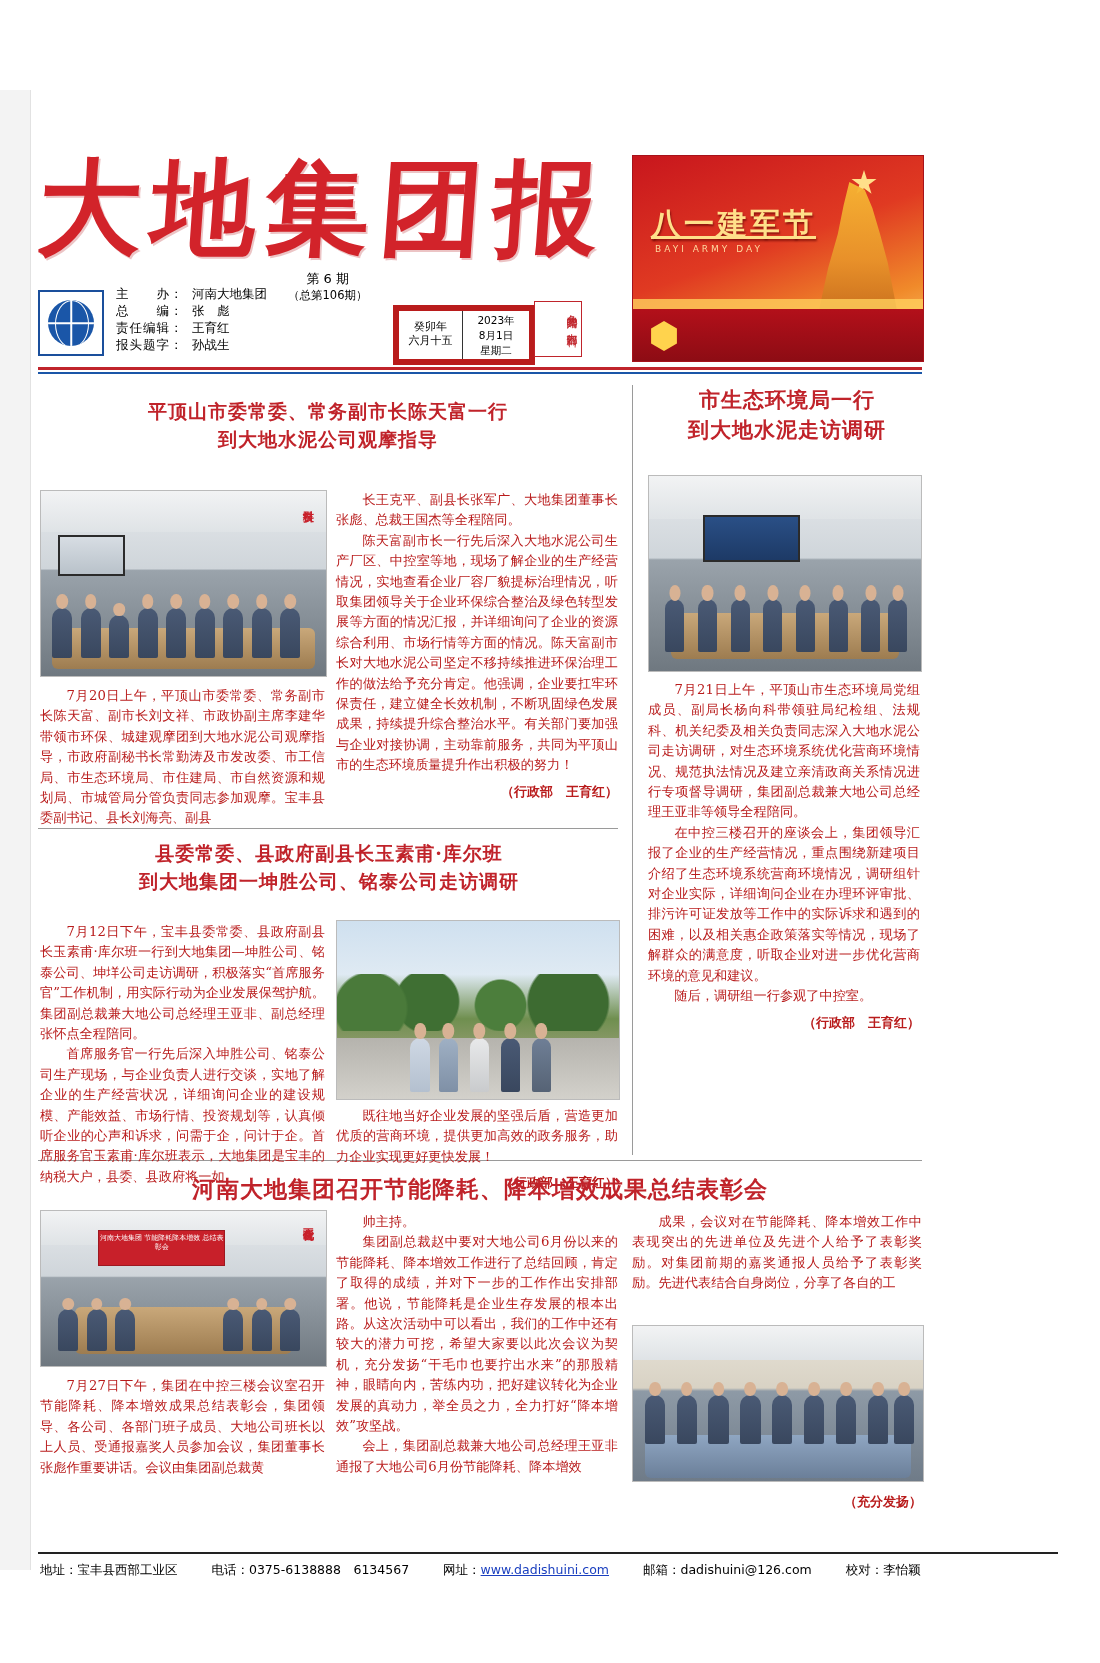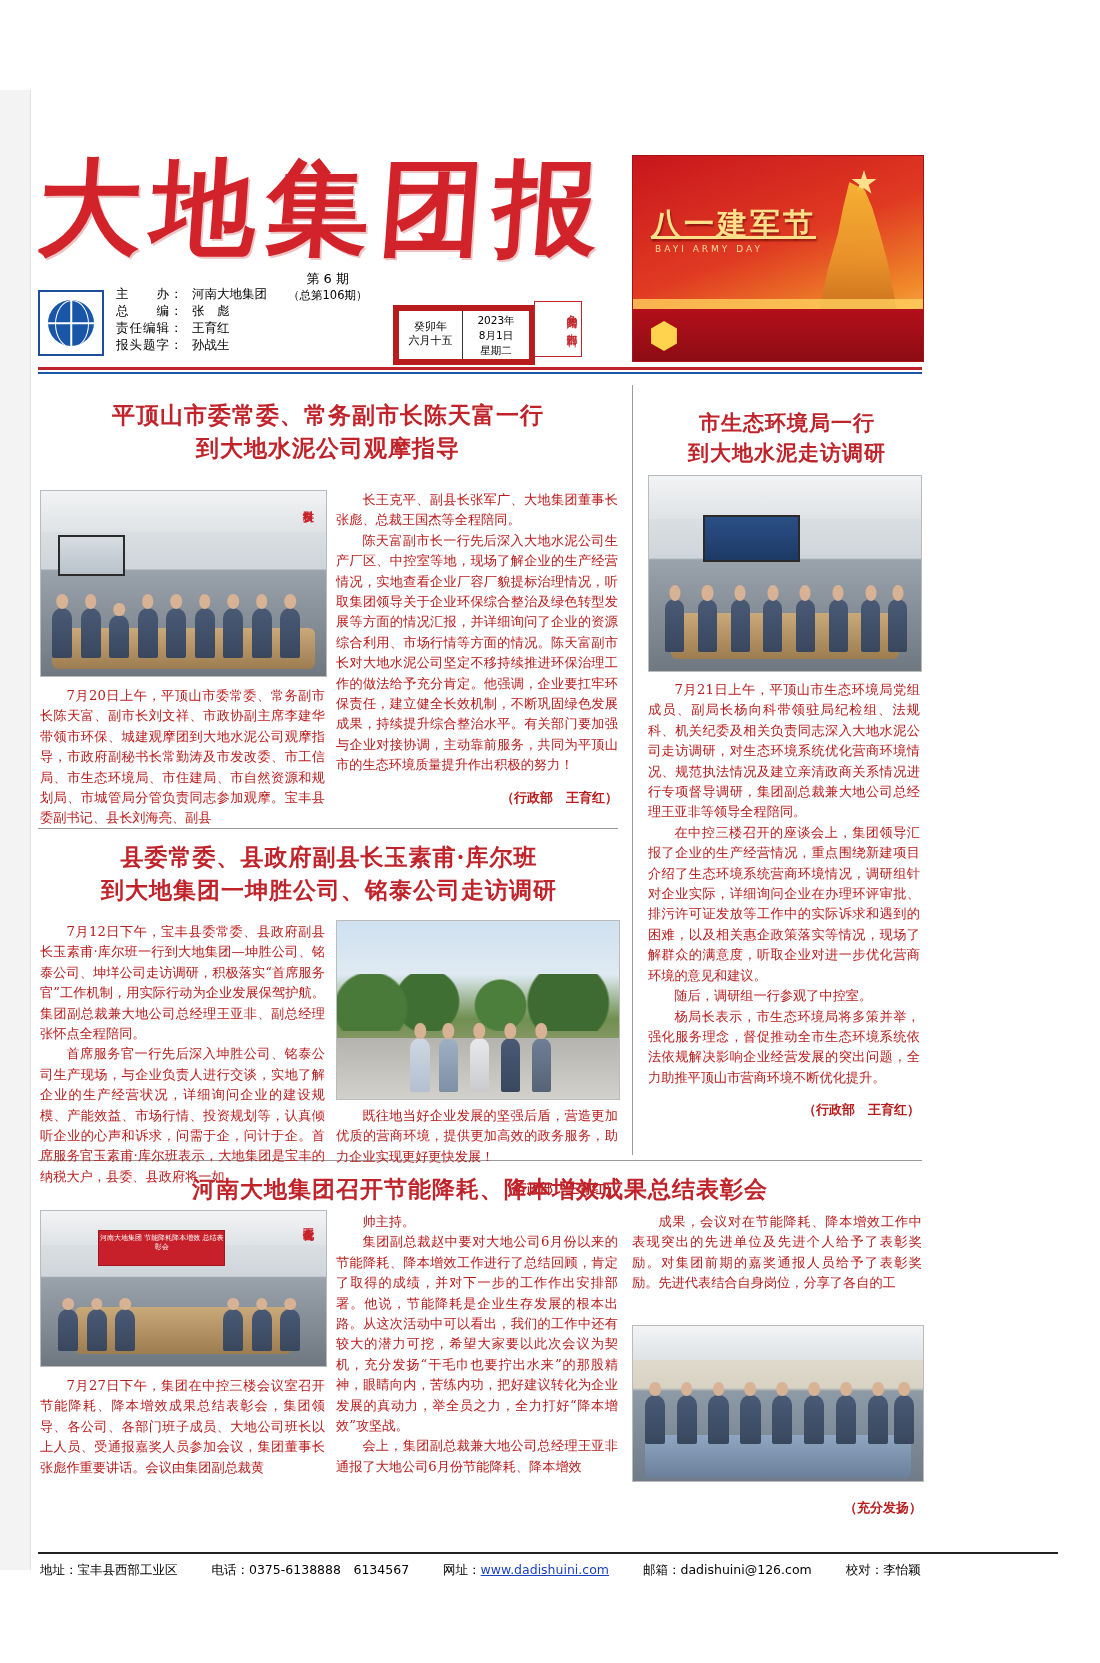--- a/index.html
+++ b/index.html
@@ -233,35 +233,35 @@
   }
 
   
   .headline {
     font-family: "DejaVu Serif", "Liberation Serif", serif;
     font-weight: 700;
     color: #c0232a;
     text-align: center;
     line-height: 1.45;
   }
-  .h-main { font-size: 23px; letter-spacing: 1px; }
+  .h-main { font-size: 19px; letter-spacing: 1px; }
   .h-right { font-size: 21px; letter-spacing: 1px; }
   .h-wide { font-size: 23px; letter-spacing: 1px; }
 
   
   .body-text {
     font-family: "DejaVu Serif", "Liberation Serif", serif;
     font-size: 13.2px;
     line-height: 20.4px;
     text-align: justify;
     text-justify: inter-ideograph;
     color: #b91c1c;
   }
   .body-text p { margin: 0; text-indent: 2em; }
-  .sig { text-align: right; font-weight: 700; font-size: 13px; margin-top: 12px; }
+  .sig { text-align: right; font-weight: 700; font-size: 13px; margin-top: 6px; }
 
   
   .photo {
     position: absolute;
     border: 1px solid #bbb;
     overflow: hidden;
     background: #cfd6dc;
   }
   .photo .room {
     position: absolute; left:0; top:0; right:0; bottom:0;
@@ -463,21 +463,21 @@
       <i style="left:58%; background:linear-gradient(180deg,#4a5a75,#39475e);"></i>
       <i style="left:69%; background:linear-gradient(180deg,#6f7f96,#566375);"></i>
     </div>
   </div>
 
   <div class="body-text" style="position:absolute; left:336px; top:1106px; width:282px;">
     <p>既往地当好企业发展的坚强后盾，营造更加优质的营商环境，提供更加高效的政务服务，助力企业实现更好更快发展！</p>
     <div class="sig">（行政部　王育红）</div>
   </div>
 
-  <div style="position:absolute; left:648px; top:408px; width:278px;">
+  <div style="position:absolute; left:648px; top:385px; width:278px;">
     <div class="headline h-right">市生态环境局一行</div>
     <div class="headline h-right">到大地水泥走访调研</div>
   </div>
 
   <div class="photo" style="left:648px; top:475px; width:272px; height:195px;">
     <div class="room"></div>
     <div class="ceiling"></div>
     <div class="screen" style="left:20%; top:20%; width:34%; height:22%;"></div>
     <div class="table-d" style="left:8%; bottom:6%; width:84%; height:24%;"></div>
     <div class="ppl">
@@ -489,21 +489,20 @@
         <i style="left:66%;"></i>
       <i style="left:78%;"></i>
         <i style="left:88%;"></i>
     </div>
   </div>
 
   <div class="body-text" style="position:absolute; left:648px; top:680px; width:272px;">
     <p>7月21日上午，平顶山市生态环境局党组成员、副局长杨向科带领驻局纪检组、法规科、机关纪委及相关负责同志深入大地水泥公司走访调研，对生态环境系统优化营商环境情况、规范执法情况及建立亲清政商关系情况进行专项督导调研，集团副总裁兼大地公司总经理王亚非等领导全程陪同。</p>
     <p>在中控三楼召开的座谈会上，集团领导汇报了企业的生产经营情况，重点围绕新建项目介绍了生态环境系统营商环境情况，调研组针对企业实际，详细询问企业在办理环评审批、排污许可证发放等工作中的实际诉求和遇到的困难，以及相关惠企政策落实等情况，现场了解群众的满意度，听取企业对进一步优化营商环境的意见和建议。</p>
     <p>随后，调研组一行参观了中控室。</p>
-    <p>杨局长表示，市生态环境局将多策并举，强化服务理念，督促推动全市生态环境系统依法依规解决影响企业经营发展的突出问题，全力助推平顶山市营商环境不断优化提升。</p>
     <div class="sig">（行政部　王育红）</div>
   </div>
 
   <div style="position:absolute; left:38px; top:1172px; width:884px;">
     <div class="headline h-wide">河南大地集团召开节能降耗、降本增效成果总结表彰会</div>
   </div>
 
   <div class="photo" style="left:40px; top:1210px; width:285px; height:155px;">
     <div class="room"></div>
     <div class="ceiling"></div>

